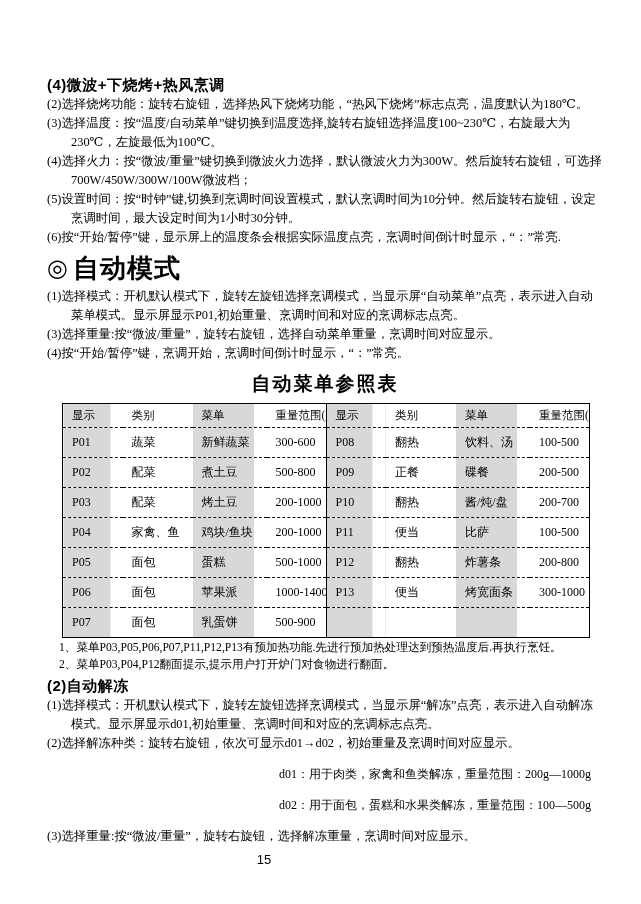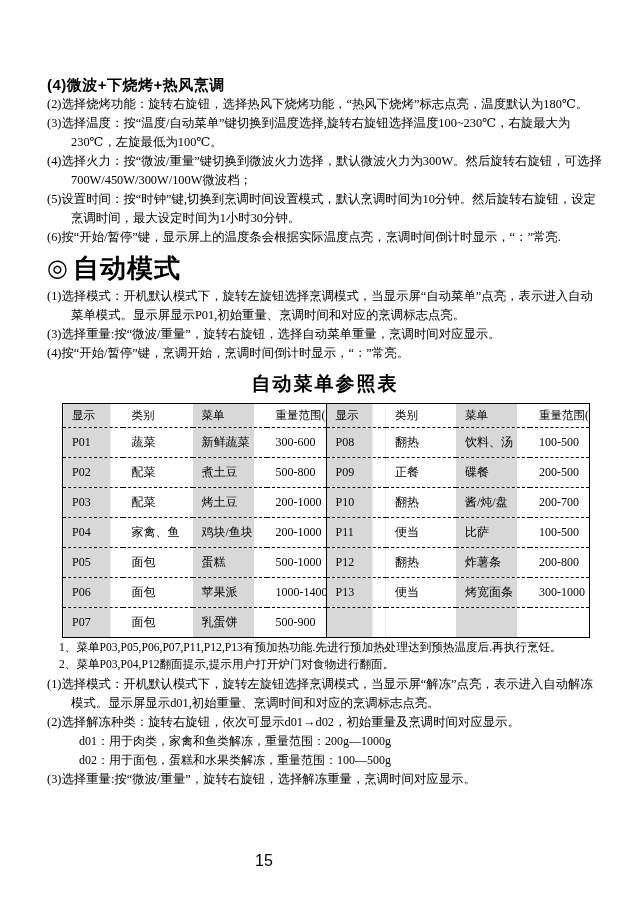--- a/index.html
+++ b/index.html
@@ -41,24 +41,24 @@
   }
   table.menu tr:last-child td{border-bottom:none;}
   table.menu .mid{border-right:1.5px solid #000;}
   table.menu .stripe{
     background-image:linear-gradient(90deg,#d8d8d8 0,#d8d8d8 calc(100% - 13px),rgba(0,0,0,0) calc(100% - 13px));
   }
   table.menu th{height:23px;font-size:11.5px;}
   .c1{width:60px;} .c2{width:70px;} .c3{width:74px;} .c4{width:59.5px;}
   .notes{font-size:11.6px;line-height:17px;margin-top:1px;}
   .note{padding-left:26px;text-indent:-14px;margin:0;}
-  .sub-line{padding-left:32px;margin:0;font-size:12px;}
+  .sub-line{padding-left:32px;margin:12px;font-size:12px;text-align:right;}
   .footer{
     position:absolute;left:0;top:852px;width:528px;text-align:center;
-    font-family:"Liberation Sans","DejaVu Sans",sans-serif;font-size:16px;
+    font-family:"Liberation Sans","DejaVu Sans",sans-serif;font-size:13px;
   } .gap2{height:2px;}
 </style>
 </head>
 <body>
 
 <div class="page">
 
   <div class="h-sub">(4)微波+下烧烤+热风烹调</div>
   <div class="body-text">
     <p class="item">(2)选择烧烤功能：旋转右旋钮，选择热风下烧烤功能，“热风下烧烤”标志点亮，温度默认为180℃。</p>
@@ -175,20 +175,21 @@
     </tr>
   </tbody>
     </table>
 
   <div class="notes">
     <p class="note">1、菜单P03,P05,P06,P07,P11,P12,P13有预加热功能.先进行预加热处理达到预热温度后.再执行烹饪。</p>
     <p class="note">2、菜单P03,P04,P12翻面提示,提示用户打开炉门对食物进行翻面。</p>
   </div>
 
   <div class="gap2"></div>
+  <div class="h-sub">(2)自动解冻</div>
   <div class="body-text">
     <p class="item">(1)选择模式：开机默认模式下，旋转左旋钮选择烹调模式，当显示屏“解冻”点亮，表示进入自动解冻模式。显示屏显示d01,初始重量、烹调时间和对应的烹调标志点亮。</p>
     <p class="item">(2)选择解冻种类：旋转右旋钮，依次可显示d01→d02，初始重量及烹调时间对应显示。</p>
     <p class="sub-line">d01：用于肉类，家禽和鱼类解冻，重量范围：200g—1000g</p>
     <p class="sub-line">d02：用于面包，蛋糕和水果类解冻，重量范围：100—500g</p>
     <p class="item">(3)选择重量:按“微波/重量”，旋转右旋钮，选择解冻重量，烹调时间对应显示。</p>
 
   </div>
 
 </div>

